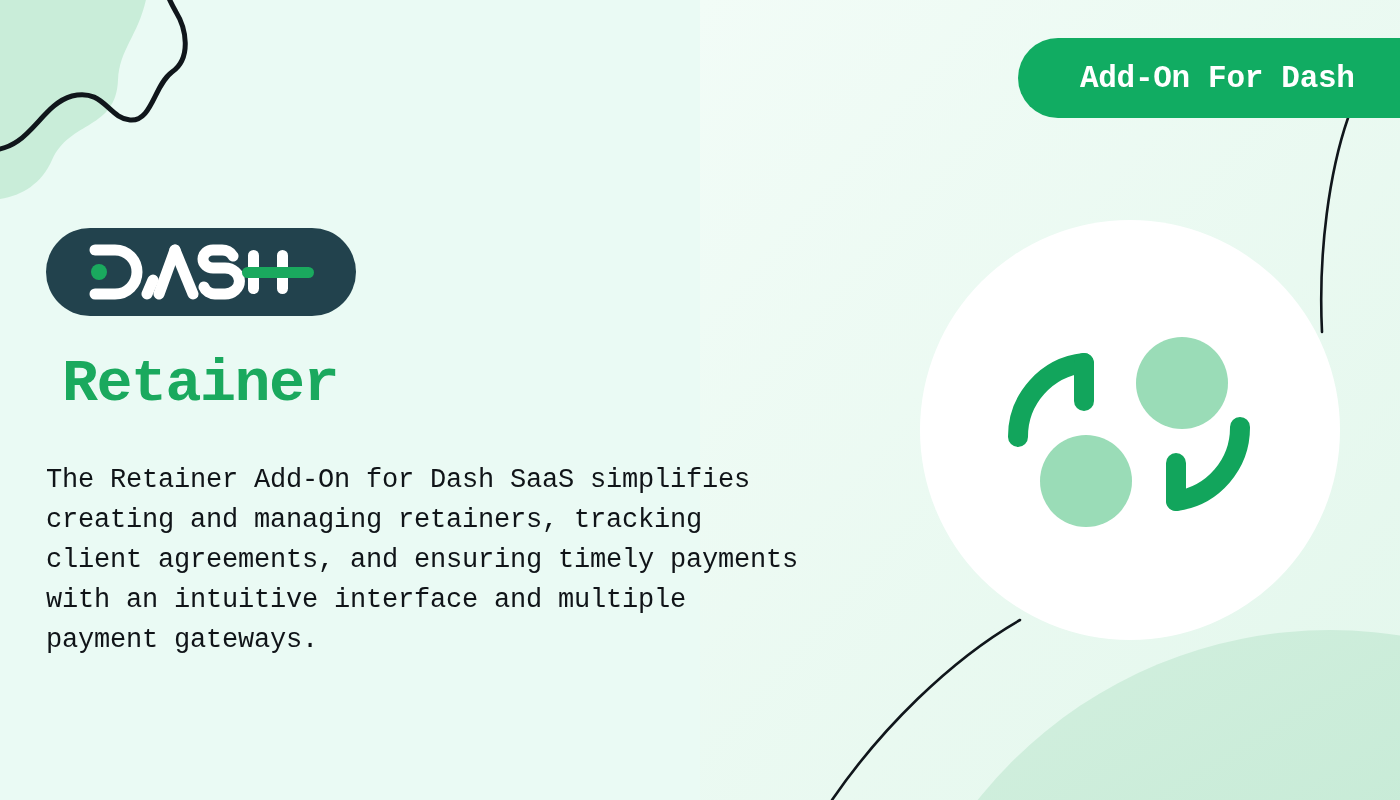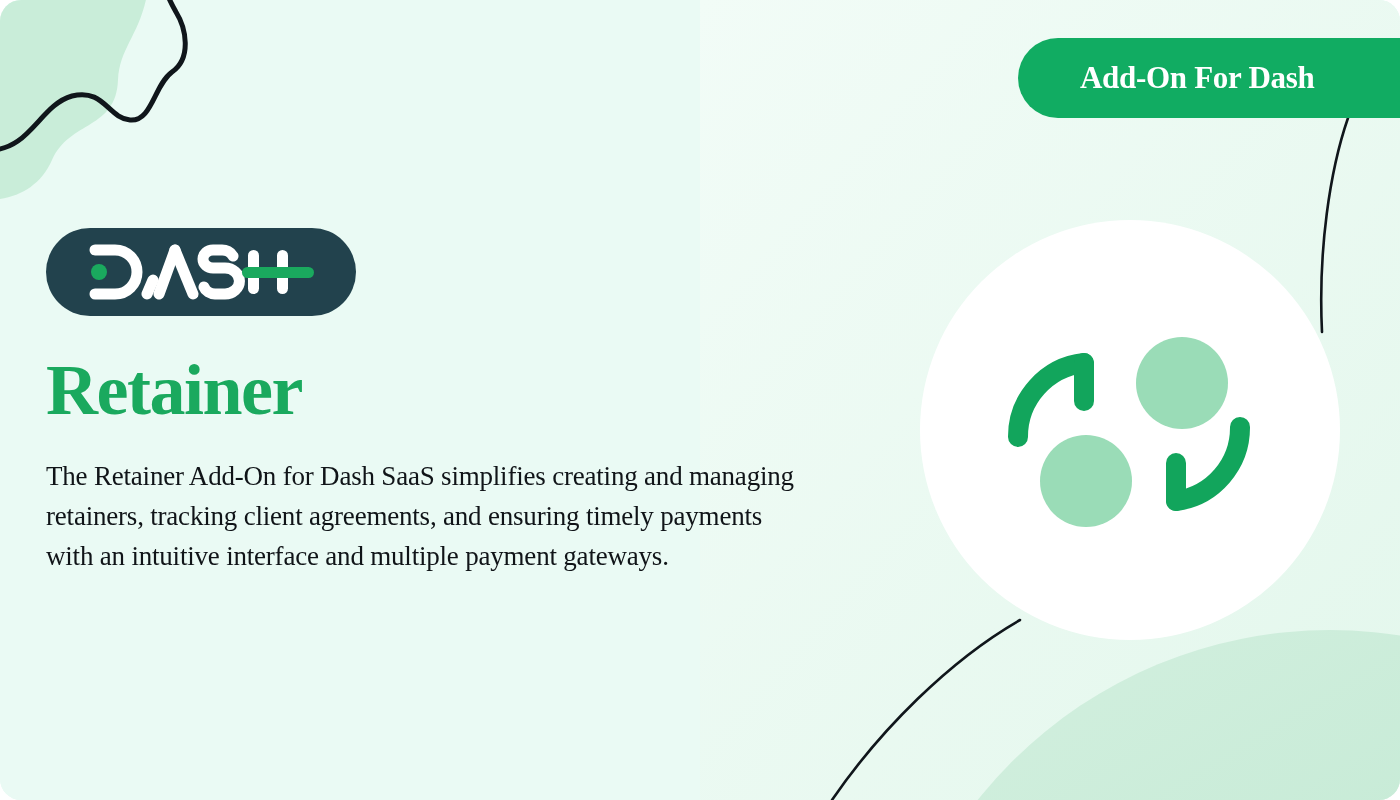--- a/index.html
+++ b/index.html
@@ -9,22 +9,21 @@
     background: #ffffff;
   }
   * { box-sizing: border-box; }
 
   .banner {
     position: relative;
     width: 1400px;
     height: 800px;
     overflow: hidden;
     background: #eafaf4;
-    font-family: Liberation Serif, serif;
-    border-radius: 21px;
+    font-family: Liberation Mono, monospace;
   }
 
   
   .bg-layer {
     position: absolute;
     inset: 0;
     width: 100%;
     height: 100%;
     pointer-events: none;
   }
@@ -69,23 +68,23 @@
     border-radius: 44px;
     display: flex;
     align-items: center;
     justify-content: center;
     margin-bottom: 24px;
   }
   .logo-svg { display: block; }
 
   
   .title {
-    margin: 0;
+    margin: 16px;
     color: #1aa95e;
-    font-size: 72px;
+    font-size: 60px;
     line-height: 1.0;
     font-weight: 700;
     letter-spacing: -1.5px;
     padding-top: 14px;
   }
 
   
   .desc {
     margin: 0;
     padding-top: 30px;

